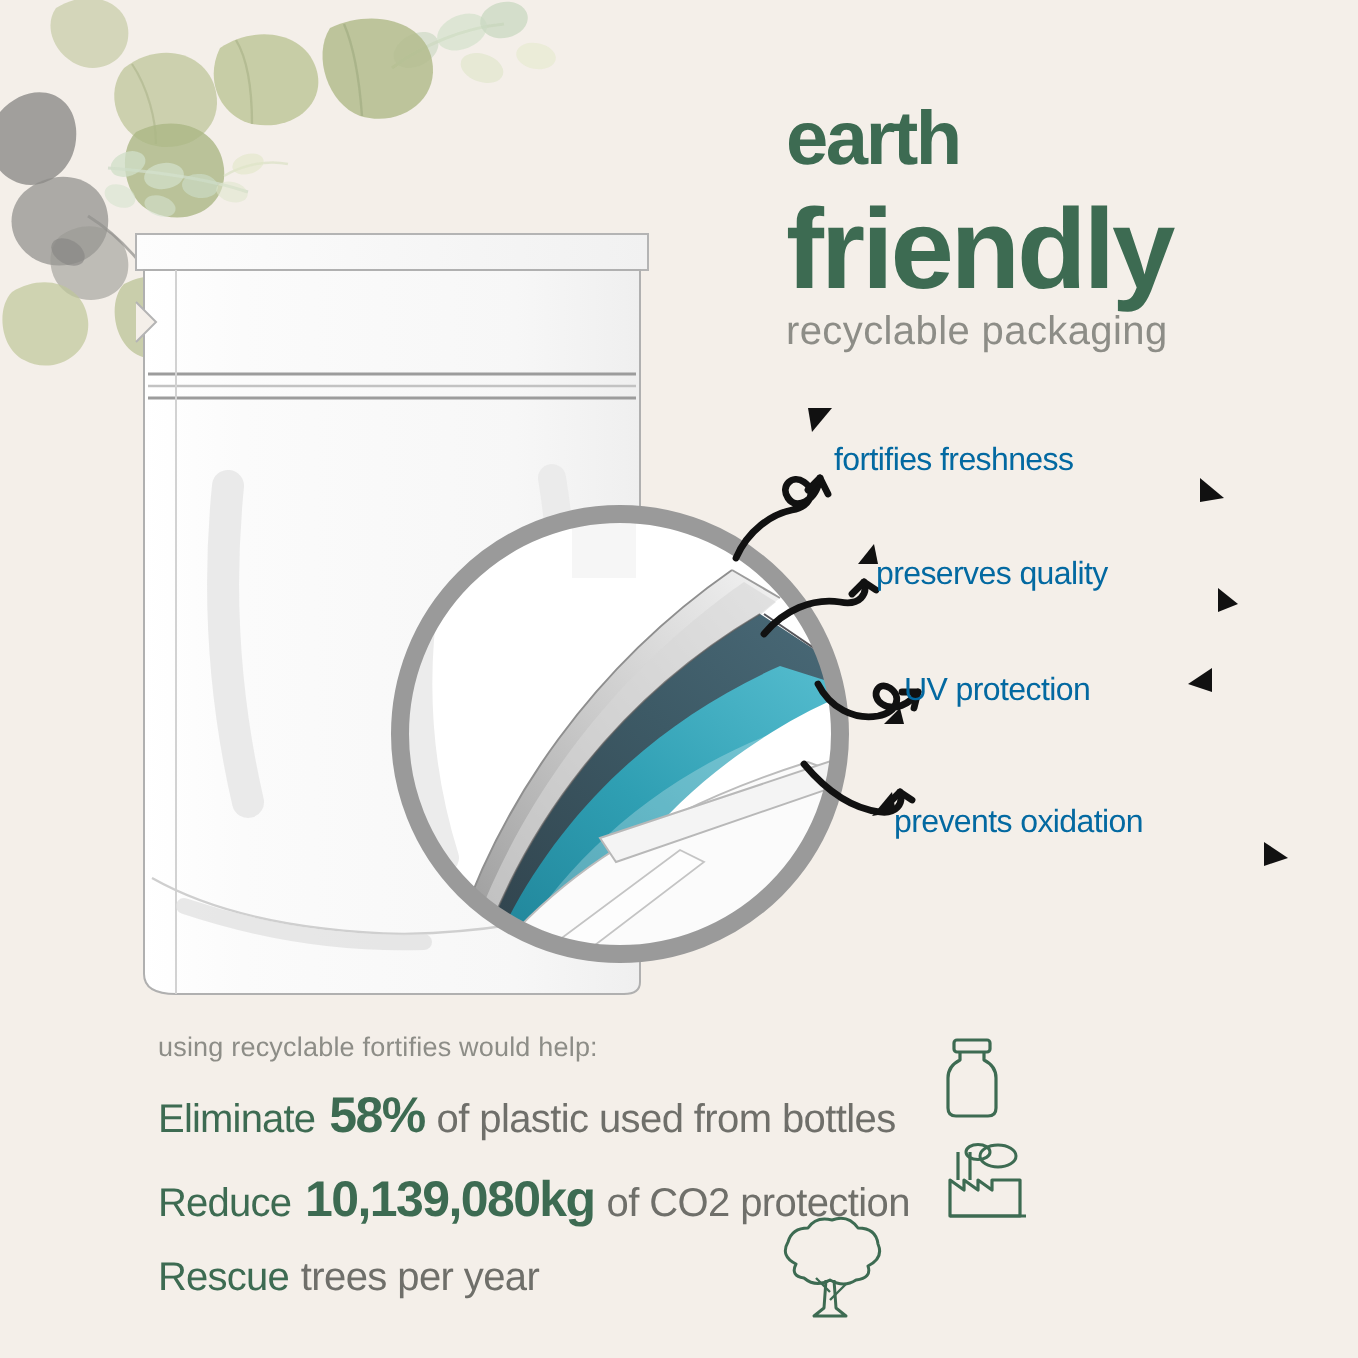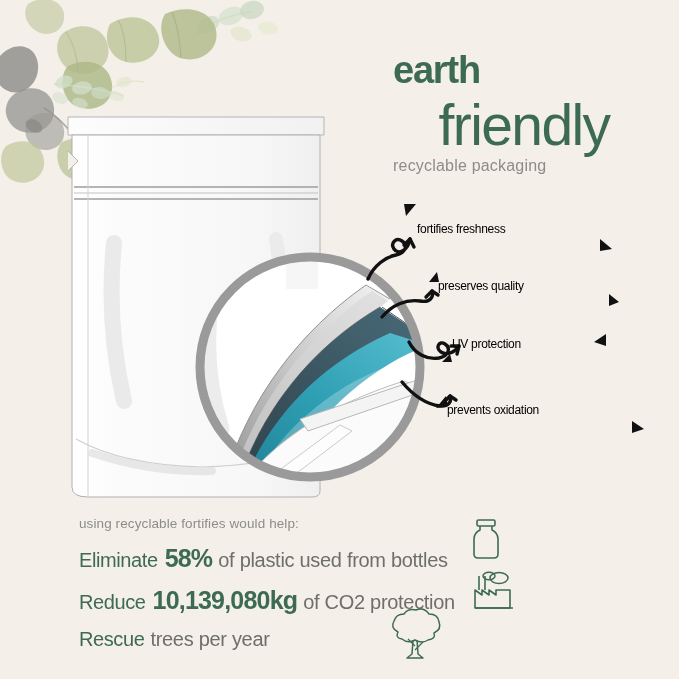--- a/index.html
+++ b/index.html
@@ -21,31 +21,31 @@
   
   .mag{left:190px;top:249px;width:240px;height:240px;}
 
   
   .headblock{left:393px;top:44px;width:262px;text-align:left;}
   .h-earth{
     font-size:38px;line-height:52px;font-weight:700;
     color:#3d6b52;letter-spacing:-1.2px;margin:0;
   }
   .h-friendly{
-    font-size:57px;line-height:58px;font-weight:400;
-    color:#3d6b52;letter-spacing:-1.6px;margin:0;text-align:center;
+    font-size:57px;line-height:58px;font-weight:700;
+    color:#3d6b52;letter-spacing:-1.6px;margin:0;
   }
   .h-sub{
-    font-size:16px;line-height:18px;font-weight:400;
+    font-size:20px;line-height:18px;font-weight:400;
     color:#8d8d87;letter-spacing:.2px;margin-top:3px;
   }
 
   
   .callout{
-    font-size:12px;color:#000000;font-weight:400;
+    font-size:16px;color:#0369a1;font-weight:400;
     letter-spacing:-.3px;white-space:nowrap;
   }
   .c1{left:417px;top:222px;}
   .c2{left:438px;top:279px;}
   .c3{left:452px;top:337px;}
   .c4{left:447px;top:403px;}
 
   
   .statsblock{left:79px;top:516px;width:560px;}
   .stat-intro{

